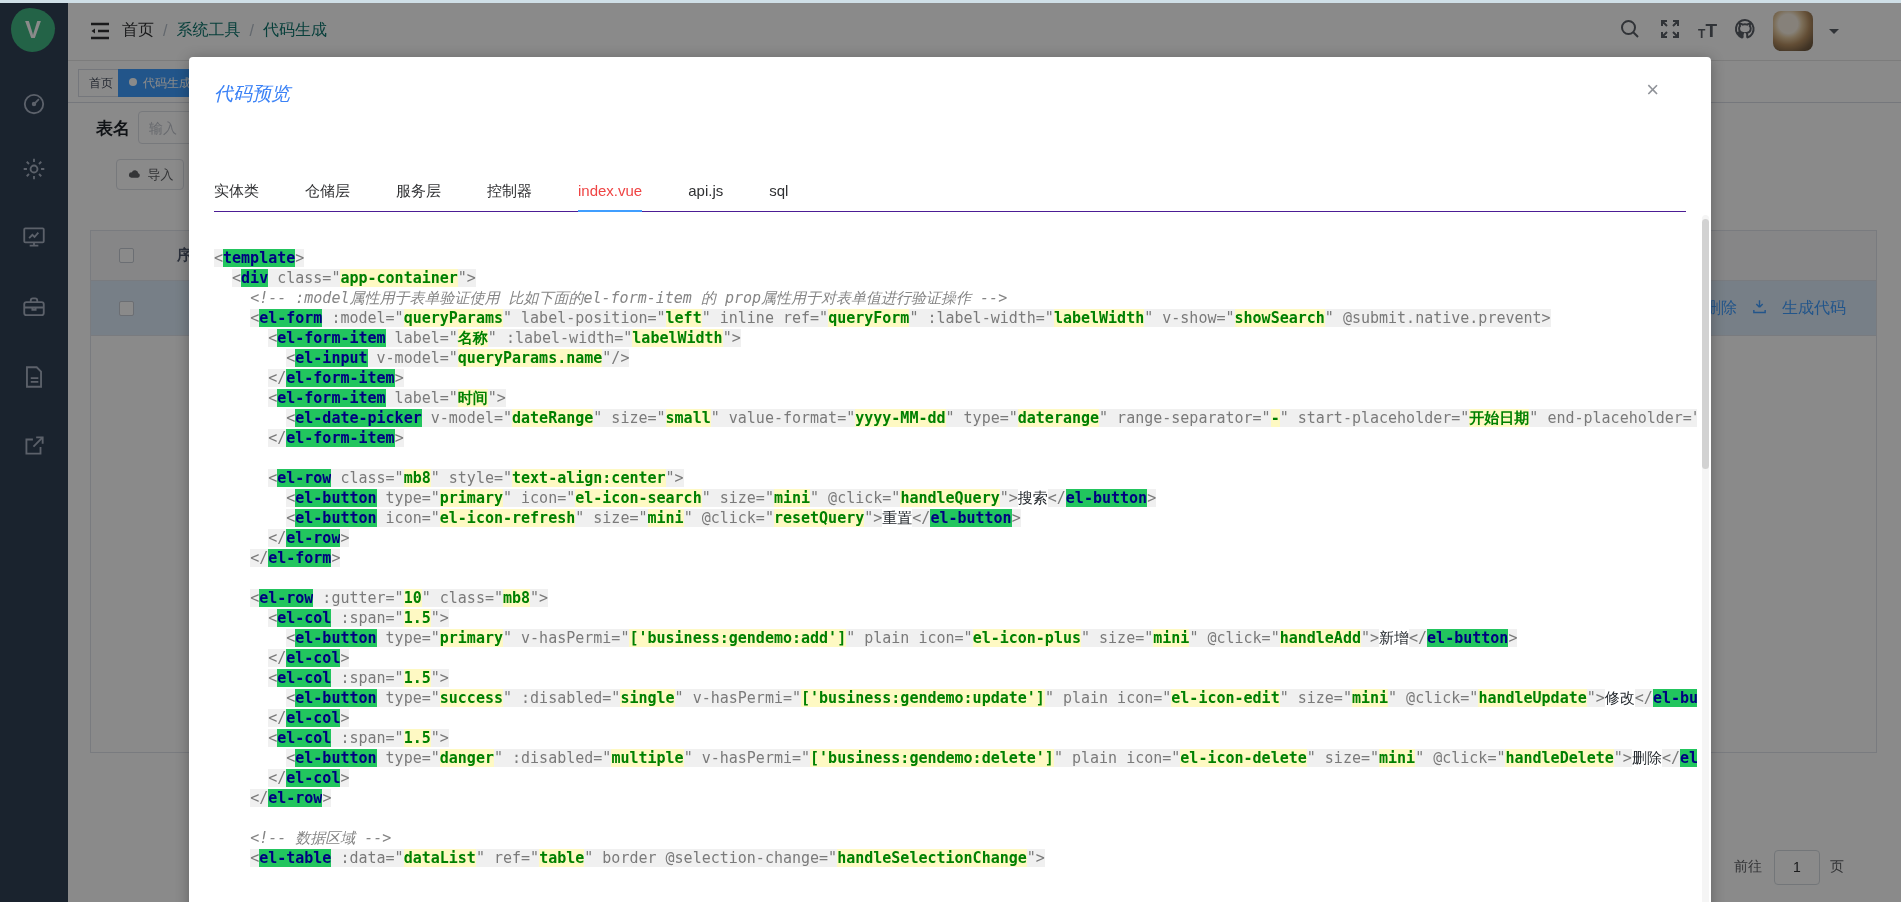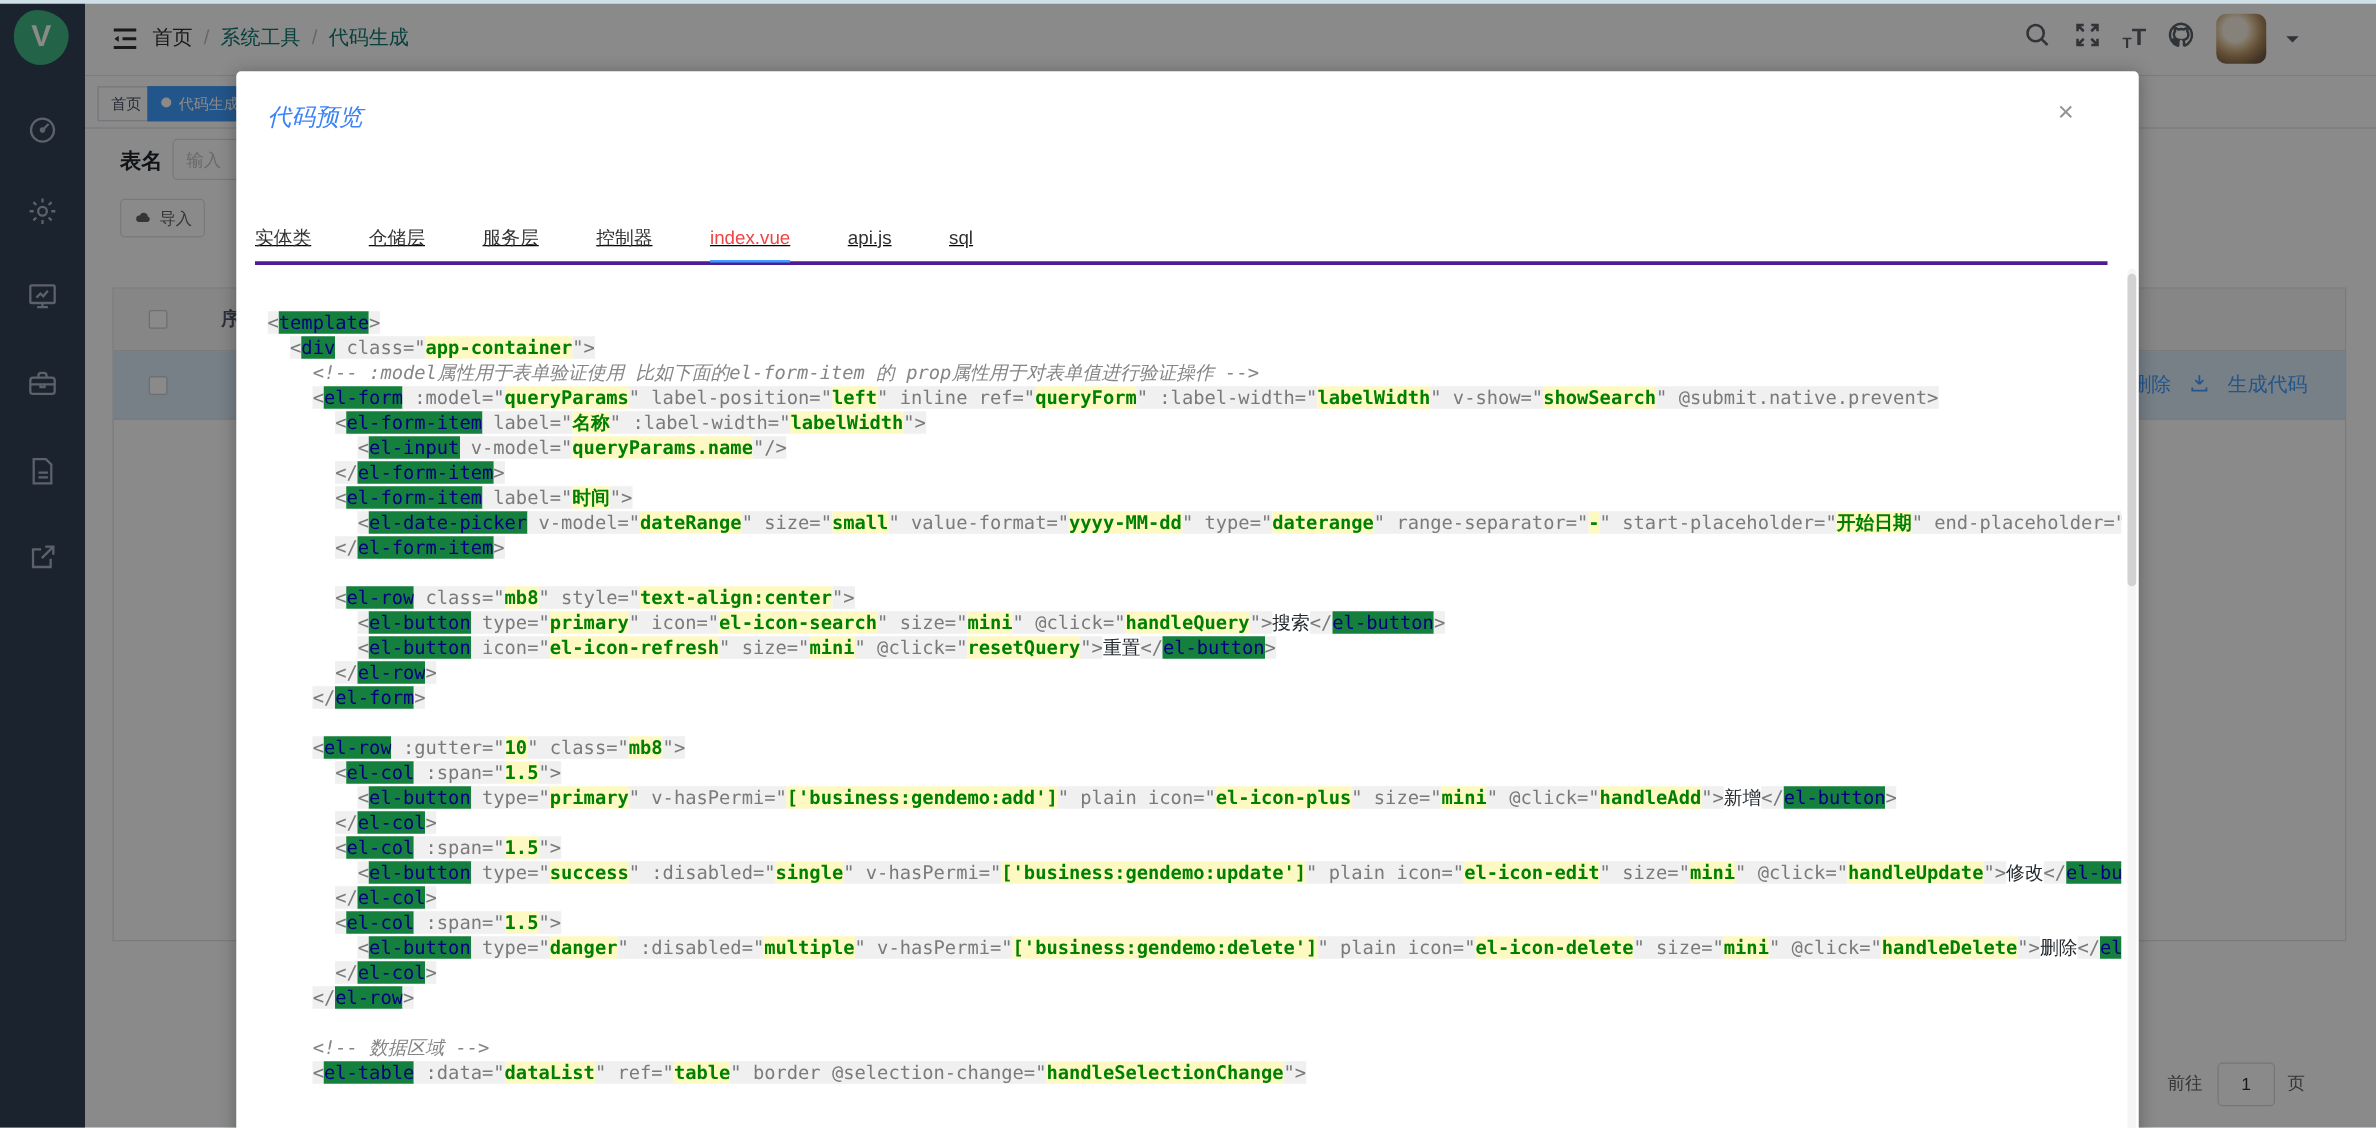--- a/index.html
+++ b/index.html
@@ -36,21 +36,21 @@
   .tag { position:absolute; top:8px; height:28px; line-height:26px; padding:0 10px; font-size:12px;
     border:1px solid #d8dce5; background:#fff; color:#495060; }
   .tag.active { background:#409EFF; border-color:#409EFF; color:#fff; }
   .tag .dot { display:inline-block; width:8px; height:8px; border-radius:50%; background:#fff; margin-right:6px; position:relative; top:-1px; }
 
   .content { position:absolute; left:68px; top:103px; width:1833px; height:799px; background:#fff; }
   .tbl-label { position:absolute; left:28px; top:14px; font-size:17px; font-weight:bold; color:#1f2329; }
   .tbl-input { position:absolute; left:70px; top:8px; width:140px; height:33px; border:1px solid #dcdfe6; border-radius:4px;
     padding:0 10px; font-size:14px; color:#606266; background:#fff; }
   .tbl-input::placeholder { color:#c0c4cc; }
-  .import-btn { position:absolute; left:28px; top:56px; width:68px; height:31px; border:1px solid #dcdfe6; border-radius:4px;
+  .import-btn { position:absolute; left:48px; top:56px; width:68px; height:31px; border:1px solid #dcdfe6; border-radius:4px;
     background:#fff; color:#606266; font-size:13px; display:flex; align-items:center; justify-content:center; gap:6px; }
   .import-btn svg { width:15px; height:15px; fill:#606266; }
 
   .g-table { position:absolute; left:22px; top:127px; width:1787px; height:523px; border:1px solid #e0e4ea; background:#fff; }
   .g-head { position:absolute; left:0; top:0; width:100%; height:50px; background:#f8f8f9; border-bottom:1px solid #e0e4ea; }
   .g-row-sel { position:absolute; left:0; top:50px; width:100%; height:55px; background:#dceafa; border-bottom:1px solid #e0e4ea; }
   .cb { position:absolute; left:28px; width:15px; height:15px; border:1px solid #c6cbd4; border-radius:2px; background:#fff; }
   .seq-head { position:absolute; left:86px; top:15px; font-size:15px; font-weight:bold; color:#515a6e; }
   .row-actions { position:absolute; right:30px; top:0; height:55px; display:flex; align-items:center; gap:14px; color:#409EFF; font-size:16px; }
   .row-actions svg { width:17px; height:17px; stroke:#409EFF; stroke-width:2; fill:none; }
@@ -59,31 +59,31 @@
   .pager-box { position:absolute; left:1706px; top:2px; width:46px; height:35px; border:1px solid #d5dae0; border-radius:4px;
     background:#fff; text-align:center; line-height:33px; font-size:14px; color:#303133; }
   .pager-unit { position:absolute; left:1762px; top:10px; font-size:14px; color:#606266; }
 
   
   .overlay { position:absolute; inset:0; background:rgba(0,0,0,0.46); z-index:50; }
   .dialog { position:absolute; left:189px; top:57px; width:1522px; height:900px; background:#fff; border-radius:4px;
     box-shadow:0 2px 14px rgba(0,0,0,.3); z-index:60; }
   .dlg-title { position:absolute; left:25px; top:24px; font-size:19px; color:#3b82f6;font-style:italic; }
   .dlg-close { position:absolute; right:52px; top:22px; font-size:22px; color:#909399; line-height:1; cursor:pointer; }
-  .dlg-tabs { position:absolute; left:15px; right:25px; top:114px; height:41px; border-bottom:3px solid #4c1d95; display:flex;text-decoration:underline; }
+  .dlg-tabs { position:absolute; left:25px; right:25px; top:114px; height:41px; border-bottom:1px solid #4c1d95; display:flex; }
   .dlg-tab { position:relative; padding:0 23px; line-height:40px; font-size:15px; color:#303133; cursor:pointer; }
   .dlg-tab:first-child { padding-left:0; }
   .dlg-tab.active { color:#ef4444; }
   .dlg-tab.active::after { content:''; position:absolute; left:23px; right:23px; bottom:-1px; height:2px; background:#409EFF; }
   .code-wrap { position:absolute; left:25px; top:191px; right:14px; bottom:0; overflow:hidden;
     font-family:"DejaVu Sans Mono","Liberation Mono",monospace; font-size:15px; line-height:20px; }
   .cl { height:20px; white-space:pre; }
   .tk-i { color:#24292e; }
   .tk-g { color:#7a7a7a; background:#f0f0f0; }
-  .tk-t { color:#000080; font-weight:normal; background:#15803d; }
+  .tk-t { color:#000080; font-weight:bold; background:#22c55e; }
   .tk-v { color:#008000; font-weight:bold; background:#fef9c3; }
   .tk-c { color:#858585; font-style:italic; }
   .tk-x { color:#24292e; }
   .dlg-scroll { position:absolute; right:2px; top:158px; bottom:2px; width:7px; background:#f5f5f5; border-radius:4px; }
   .dlg-thumb { position:absolute; top:4px; left:0; width:7px; height:250px; background:#d2d2d2; border-radius:4px; }
 </style>
 </head>
 <body>
 
 <div class="app">

